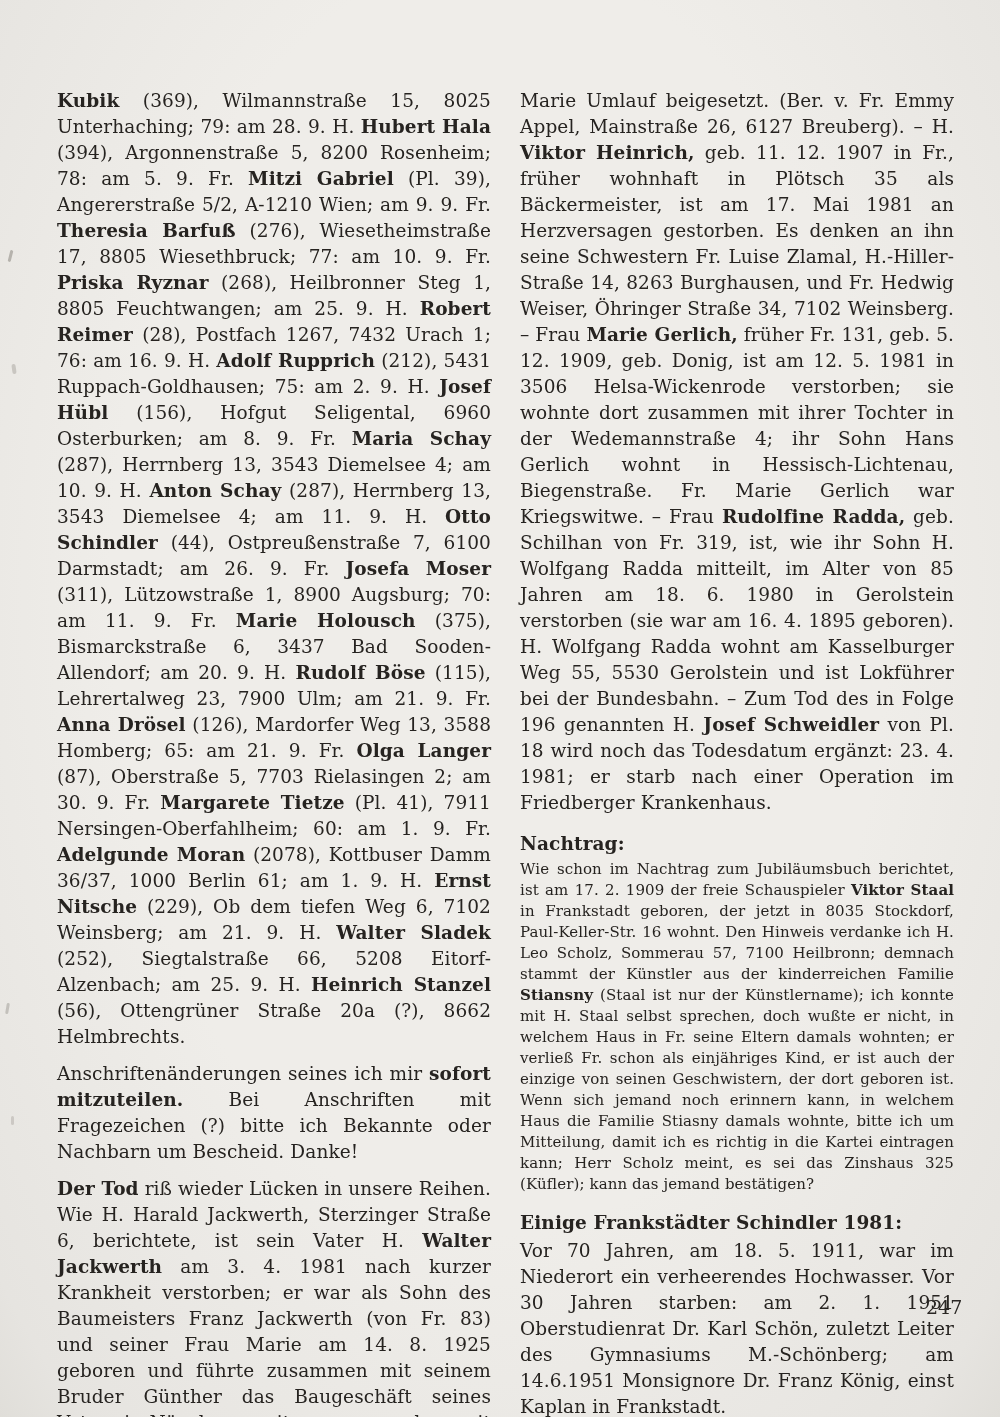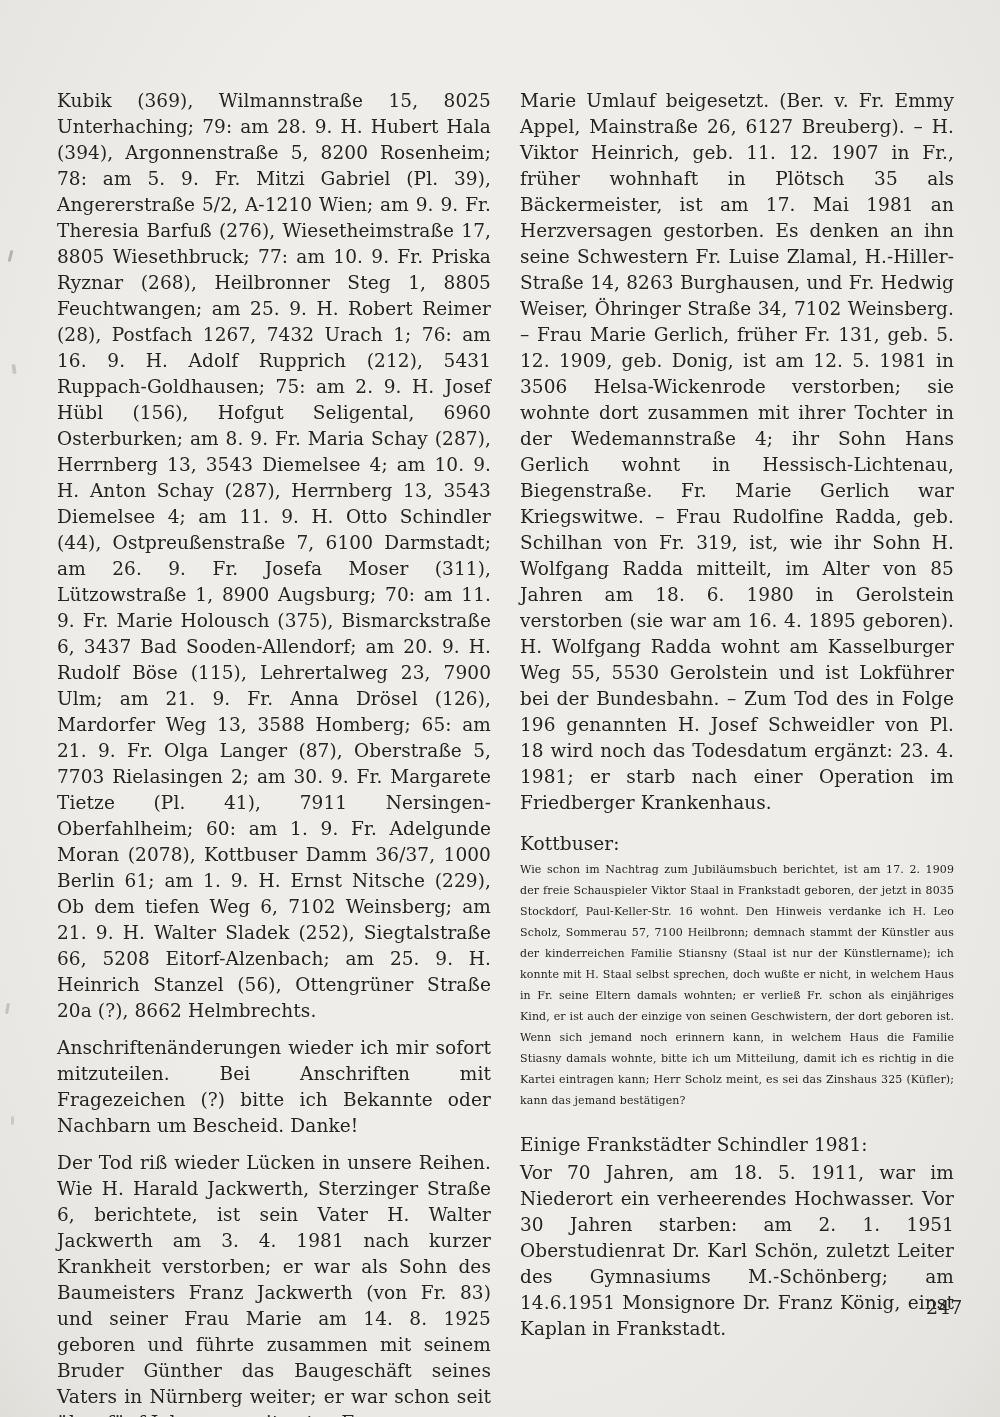--- a/index.html
+++ b/index.html
@@ -24,31 +24,31 @@
   }
   .column { width: 434px; }
   .para {
     margin: 0 0 11px 0;
     text-align: justify;
     font-size: 18.5px;
     line-height: 26px;
     letter-spacing: 0.1px;
   }
   .para.small {
-    font-size: 11px;
+    font-size: 15px;
     line-height: 21px;
-    margin-bottom: 21px;
+    margin-bottom: 15px;
   }
   .para.heading {
     margin: 15px 0 1px 0;
     font-weight: bold;
     text-align: left;
   }
   .para.tight { margin-bottom: 2px; }
-  .bold { font-weight: normal; }
+  .bold { font-weight: bold; }
   .page-number {
     position: absolute;
     left: 926px;
     top: 1295px;
     font-size: 19px;
     line-height: 24px;
     color: #2a2724;
   }
   
   .speck {
@@ -67,26 +67,26 @@
 
 <div class="page">
   <div class="speck s1"></div>
   <div class="speck s2"></div>
   <div class="speck s3"></div>
   <div class="speck s4"></div>
 
   <div class="columns">
     <div class="column">
         <p class="para normal"><span class="bold">Kubik</span><span> (369), Wilmannstraße 15, 8025 Unterhaching; 79: am 28. 9. H. </span><span class="bold">Hubert Hala</span><span> (394), Argonnenstraße 5, 8200 Rosenheim; 78: am 5. 9. Fr. </span><span class="bold">Mitzi Gabriel</span><span> (Pl. 39), Angererstraße 5/2, A-1210 Wien; am 9. 9. Fr. </span><span class="bold">Theresia Barfuß</span><span> (276), Wiesetheimstraße 17, 8805 Wiesethbruck; 77: am 10. 9. Fr. </span><span class="bold">Priska Ryznar</span><span> (268), Heilbronner Steg 1, 8805 Feuchtwangen; am 25. 9. H. </span><span class="bold">Robert Reimer</span><span> (28), Postfach 1267, 7432 Urach 1; 76: am 16. 9. H. </span><span class="bold">Adolf Rupprich</span><span> (212), 5431 Ruppach-Goldhausen; 75: am 2. 9. H. </span><span class="bold">Josef Hübl</span><span> (156), Hofgut Seligental, 6960 Osterburken; am 8. 9. Fr. </span><span class="bold">Maria Schay</span><span> (287), Herrnberg 13, 3543 Diemelsee 4; am 10. 9. H. </span><span class="bold">Anton Schay</span><span> (287), Herrnberg 13, 3543 Diemelsee 4; am 11. 9. H. </span><span class="bold">Otto Schindler</span><span> (44), Ostpreußenstraße 7, 6100 Darmstadt; am 26. 9. Fr. </span><span class="bold">Josefa Moser</span><span> (311), Lützowstraße 1, 8900 Augsburg; 70: am 11. 9. Fr. </span><span class="bold">Marie Holousch</span><span> (375), Bismarckstraße 6, 3437 Bad Sooden-Allendorf; am 20. 9. H. </span><span class="bold">Rudolf Böse</span><span> (115), Lehrertalweg 23, 7900 Ulm; am 21. 9. Fr. </span><span class="bold">Anna Drösel</span><span> (126), Mardorfer Weg 13, 3588 Homberg; 65: am 21. 9. Fr. </span><span class="bold">Olga Langer</span><span> (87), Oberstraße 5, 7703 Rielasingen 2; am 30. 9. Fr. </span><span class="bold">Margarete Tietze</span><span> (Pl. 41), 7911 Nersingen-Oberfahlheim; 60: am 1. 9. Fr. </span><span class="bold">Adelgunde Moran</span><span> (2078), Kottbuser Damm 36/37, 1000 Berlin 61; am 1. 9. H. </span><span class="bold">Ernst Nitsche</span><span> (229), Ob dem tiefen Weg 6, 7102 Weinsberg; am 21. 9. H. </span><span class="bold">Walter Sladek</span><span> (252), Siegtalstraße 66, 5208 Eitorf-Alzenbach; am 25. 9. H. </span><span class="bold">Heinrich Stanzel</span><span> (56), Ottengrüner Straße 20a (?), 8662 Helmbrechts.</span></p>
-        <p class="para normal"><span>Anschriftenänderungen wieder ich mir </span><span class="bold">sofort mitzuteilen.</span><span> Bei Anschriften mit Fragezeichen (?) bitte ich Bekannte oder Nachbarn um Bescheid. Danke!</span></p>
+        <p class="para normal"><span>Anschriftenänderungen seines ich mir </span><span class="bold">sofort mitzuteilen.</span><span> Bei Anschriften mit Fragezeichen (?) bitte ich Bekannte oder Nachbarn um Bescheid. Danke!</span></p>
         <p class="para normal"><span class="bold">Der Tod</span><span> riß wieder Lücken in unsere Reihen. Wie H. Harald Jackwerth, Sterzinger Straße 6, berichtete, ist sein Vater H. </span><span class="bold">Walter Jackwerth</span><span> am 3. 4. 1981 nach kurzer Krankheit verstorben; er war als Sohn des Baumeisters Franz Jackwerth (von Fr. 83) und seiner Frau Marie am 14. 8. 1925 geboren und führte zusammen mit seinem Bruder Günther das Baugeschäft seines Vaters in Nürnberg weiter; er war schon seit über fünf Jahren verwitwet. – Frau </span></p>
       </div>
     <div class="column">
         <p class="para normal"><span>Marie Umlauf beigesetzt. (Ber. v. Fr. Emmy Appel, Mainstraße 26, 6127 Breuberg). – H. </span><span class="bold">Viktor Heinrich,</span><span> geb. 11. 12. 1907 in Fr., früher wohnhaft in Plötsch 35 als Bäckermeister, ist am 17. Mai 1981 an Herzversagen gestorben. Es denken an ihn seine Schwestern Fr. Luise Zlamal, H.-Hiller-Straße 14, 8263 Burghausen, und Fr. Hedwig Weiser, Öhringer Straße 34, 7102 Weinsberg. – Frau </span><span class="bold">Marie Gerlich,</span><span> früher Fr. 131, geb. 5. 12. 1909, geb. Donig, ist am 12. 5. 1981 in 3506 Helsa-Wickenrode verstorben; sie wohnte dort zusammen mit ihrer Tochter in der Wedemannstraße 4; ihr Sohn Hans Gerlich wohnt in Hessisch-Lichtenau, Biegenstraße. Fr. Marie Gerlich war Kriegswitwe. – Frau </span><span class="bold">Rudolfine Radda,</span><span> geb. Schilhan von Fr. 319, ist, wie ihr Sohn H. Wolfgang Radda mitteilt, im Alter von 85 Jahren am 18. 6. 1980 in Gerolstein verstorben (sie war am 16. 4. 1895 geboren). H. Wolfgang Radda wohnt am Kasselburger Weg 55, 5530 Gerolstein und ist Lokführer bei der Bundesbahn. – Zum Tod des in Folge 196 genannten H. </span><span class="bold">Josef Schweidler</span><span> von Pl. 18 wird noch das Todesdatum ergänzt: 23. 4. 1981; er starb nach einer Operation im Friedberger Krankenhaus.</span></p>
-        <p class="para heading tight"><span class="bold">Kottbuser:</span></p>
+        <p class="para heading tight"><span class="bold">Nachtrag:</span></p>
         <p class="para small"><span>Wie schon im Nachtrag zum Jubiläumsbuch berichtet, ist am 17. 2. 1909 der freie Schauspieler </span><span class="bold">Viktor Staal</span><span> in Frankstadt geboren, der jetzt in 8035 Stockdorf, Paul-Keller-Str. 16 wohnt. Den Hinweis verdanke ich H. Leo Scholz, Sommerau 57, 7100 Heilbronn; demnach stammt der Künstler aus der kinderreichen Familie </span><span class="bold">Stiansny</span><span> (Staal ist nur der Künstlername); ich konnte mit H. Staal selbst sprechen, doch wußte er nicht, in welchem Haus in Fr. seine Eltern damals wohnten; er verließ Fr. schon als einjähriges Kind, er ist auch der einzige von seinen Geschwistern, der dort geboren ist. Wenn sich jemand noch erinnern kann, in welchem Haus die Familie Stiasny damals wohnte, bitte ich um Mitteilung, damit ich es richtig in die Kartei eintragen kann; Herr Scholz meint, es sei das Zinshaus 325 (Küfler); kann das jemand bestätigen?</span></p>
         <p class="para heading tight"><span class="bold">Einige Frankstädter Schindler 1981:</span></p>
         <p class="para normal"><span>Vor 70 Jahren, am 18. 5. 1911, war im Niederort ein verheerendes Hochwasser. Vor 30 Jahren starben: am 2. 1. 1951 Oberstudienrat Dr. Karl Schön, zuletzt Leiter des Gymnasiums M.-Schönberg; am 14.6.1951 Monsignore Dr. Franz König, einst Kaplan in Frankstadt.</span></p>
       </div>
   </div>
 
   <div class="page-number">247</div>
 </div>
 
 </body></html>

